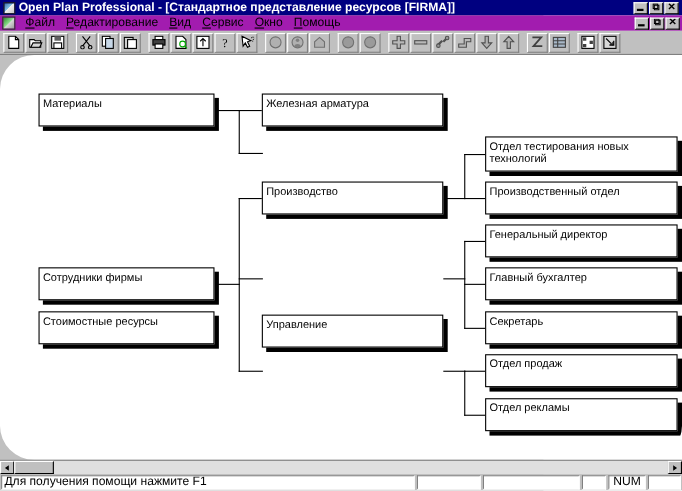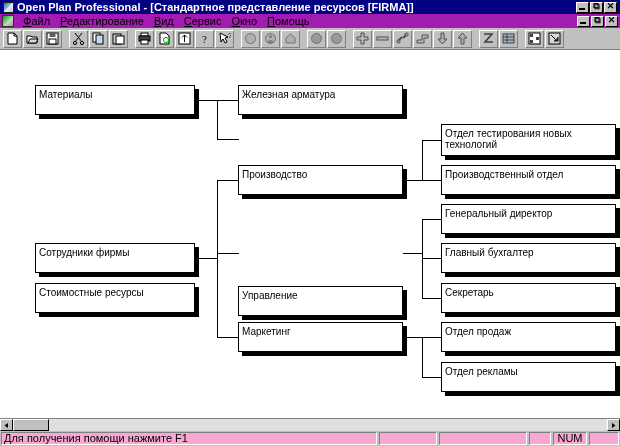--- a/index.html
+++ b/index.html
@@ -116,20 +116,21 @@
   }
   .tool svg { display: block; }
   .tgap { width: 6px; flex: 0 0 auto; }
 
   
   .client {
     position: absolute; left: 0; top: 50px;
     width: 620px; height: 368px;
     background: #ffffff;
     overflow: hidden;
+    border-radius: 31px;
   }
   .canvas { position: absolute; left: 0; top: 0; width: 620px; height: 368px; }
 
   .node {
     position: absolute;
     background: #ffffff;
     border: 1px solid #000000;
     box-sizing: border-box;
     box-shadow: 4px 4px 0 #000000;
     font-size: 10px;
@@ -186,21 +187,21 @@
     display: flex; align-items: center;
     box-sizing: border-box;
     padding: 1px 1px;
     gap: 2px;
   }
   .st-panel {
     height: 13px;
     border: 1px solid;
     border-color: #808080 #ffffff #ffffff #808080;
     box-sizing: border-box;
-    background: #f9a8d4;
+    background: #ffffff;
     font-size: 11px;
     color: #000000;
     line-height: 11px;
     padding: 0 2px;
     white-space: nowrap;
     overflow: hidden;
     display: flex; align-items: center;
   }
   .st-main { flex: 1 1 auto; }
   .st-w1 { width: 58px; flex: 0 0 auto; }
@@ -430,21 +431,20 @@
         <div class="conn h" style="left: 403px; top: 287px; width: 20px;"></div>
         <div class="conn v" style="left: 422px; top: 287px; height: 41px;"></div>
         <div class="conn h" style="left: 422px; top: 287px; width: 20px;"></div>
         <div class="conn h" style="left: 422px; top: 327px; width: 20px;"></div>
         <div class="node" style="left: 35px; top: 35px; width: 160px; height: 30px;"><span>Материалы</span></div>
         <div class="node" style="left: 35px; top: 193px; width: 160px; height: 30px;"><span>Сотрудники фирмы</span></div>
         <div class="node" style="left: 35px; top: 233px; width: 160px; height: 30px;"><span>Стоимостные ресурсы</span></div>
         <div class="node" style="left: 238px; top: 35px; width: 165px; height: 30px;"><span>Железная арматура</span></div>
         <div class="node" style="left: 238px; top: 115px; width: 165px; height: 30px;"><span>Производство</span></div>
         <div class="node" style="left: 238px; top: 188px; width: 165px; height: 30px; margin-top: 48px;"><span>Управление</span></div>
-        <div class="node" style="left: 238px; top: 272px; width: 165px; height: 30px;"><span>Маркетинг</span></div>
         <div class="node" style="left: 441px; top: 74px; width: 175px; height: 32px;"><span>Отдел тестирования новых технологий</span></div>
         <div class="node" style="left: 441px; top: 115px; width: 175px; height: 30px;"><span>Производственный отдел</span></div>
         <div class="node" style="left: 441px; top: 154px; width: 175px; height: 30px;"><span>Генеральный директор</span></div>
         <div class="node" style="left: 441px; top: 193px; width: 175px; height: 30px;"><span>Главный бухгалтер</span></div>
         <div class="node" style="left: 441px; top: 233px; width: 175px; height: 30px;"><span>Секретарь</span></div>
         <div class="node" style="left: 441px; top: 272px; width: 175px; height: 30px;"><span>Отдел продаж</span></div>
         <div class="node" style="left: 441px; top: 312px; width: 175px; height: 30px;"><span>Отдел рекламы</span></div>
       </div>
   </div>
 

